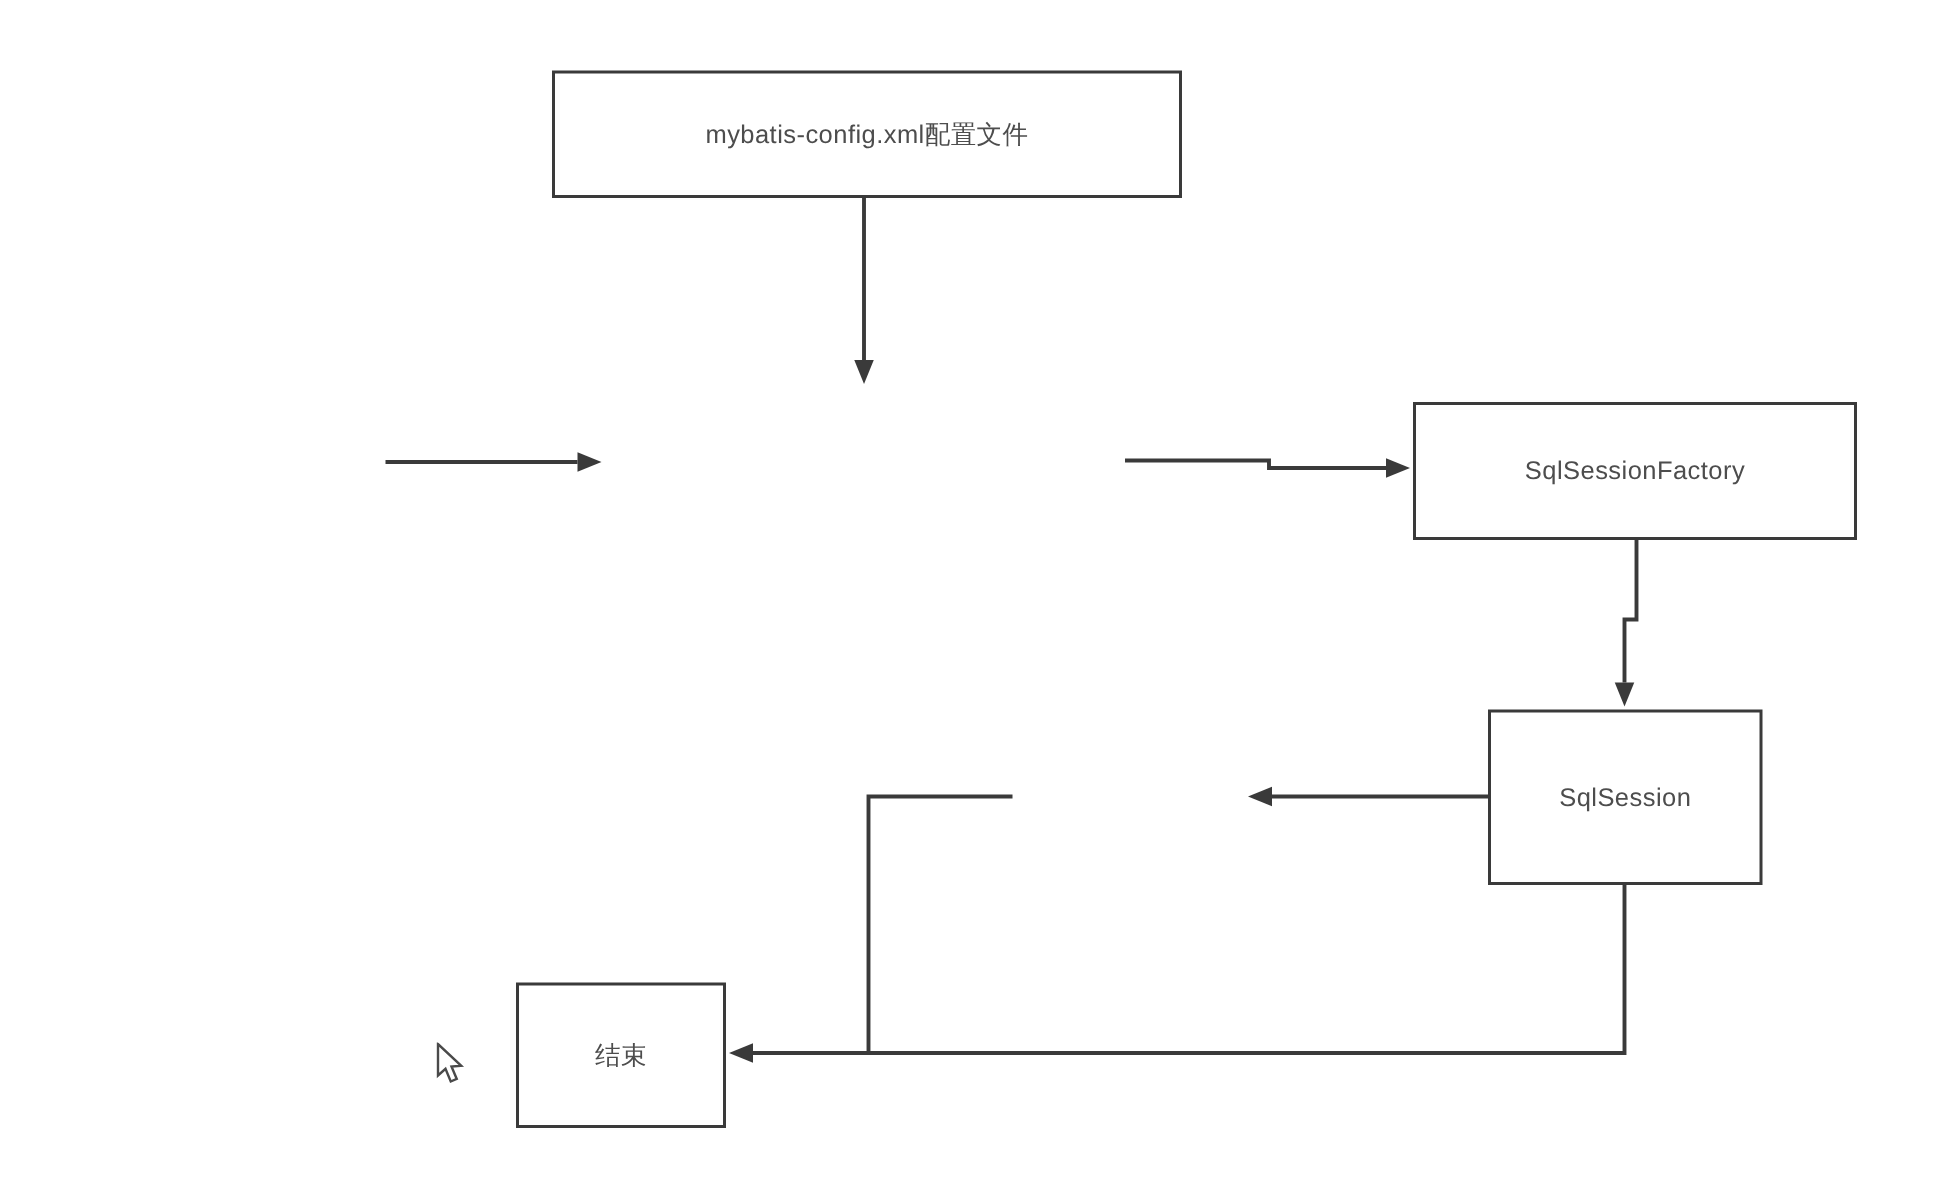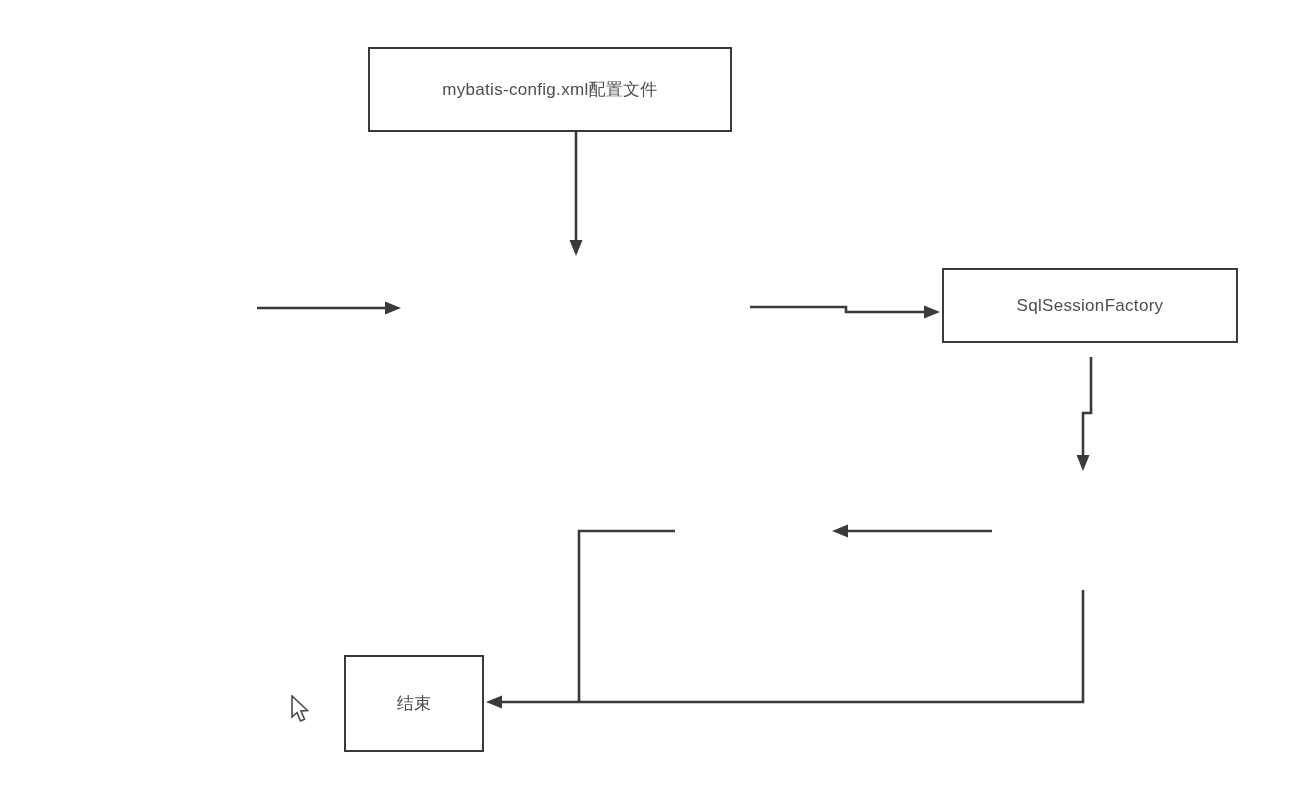--- a/index.html
+++ b/index.html
@@ -59,30 +59,33 @@
       <polygon points="940,312 924,318.5 924,305.5" fill="#3a3a3a"></polygon>
       <path d="M1091 357 L1091 413 L1083 413 L1083 455" fill="none" stroke="#3a3a3a" stroke-width="2.6"></path>
       <polygon points="1083,471 1076.5,455 1089.5,455" fill="#3a3a3a"></polygon>
       <path d="M992 531 L848 531" fill="none" stroke="#3a3a3a" stroke-width="2.6"></path>
       <polygon points="832,531 848,524.5 848,537.5" fill="#3a3a3a"></polygon>
       <path d="M675 531 L579 531 L579 702" fill="none" stroke="#3a3a3a" stroke-width="2.6"></path>
       <path d="M1083 590 L1083 702 L502 702" fill="none" stroke="#3a3a3a" stroke-width="2.6"></path>
       <polygon points="486,702 502,695.5 502,708.5" fill="#3a3a3a"></polygon>
     </svg>
 
-  <div class="node" style="left:368px; top:47px; width:364px; height:85px;text-align:center;">
+  <div class="node" style="left:368px; top:47px; width:420px; height:85px;text-align:center;">
     <span class="node-label">mybatis-config.xml配置文件</span>
   </div>
 
 
 
-  <div class="node" style="left:942px; top:268px; width:296px; height:75px;">
+  <div class="node" style="left:942px; top:268px; width:296px; height:92px;">
     <span class="node-label">SqlSessionFactory</span>
   </div>
 
+  <div class="node" style="left:992px; top:473px; width:183px; height:117px;">
+    <span class="node-label">SqlSession</span>
+  </div>
 
 
   <div class="node" style="left:344px; top:655px; width:140px; height:97px;">
     <span class="node-label">结束</span>
   </div>
 
   <svg id="cursor" width="22" height="30" viewBox="0 0 22 30" xmlns="http://www.w3.org/2000/svg" style="left: 289px; top: 695px;">
     <path d="M3 1 L3 22 L8 17.5 L11.5 26 L15.5 24.3 L12 16 L18.5 15.5 Z" fill="#ffffff" stroke="#4a4a4a" stroke-width="1.6" stroke-linejoin="miter"></path>
   </svg>
 

